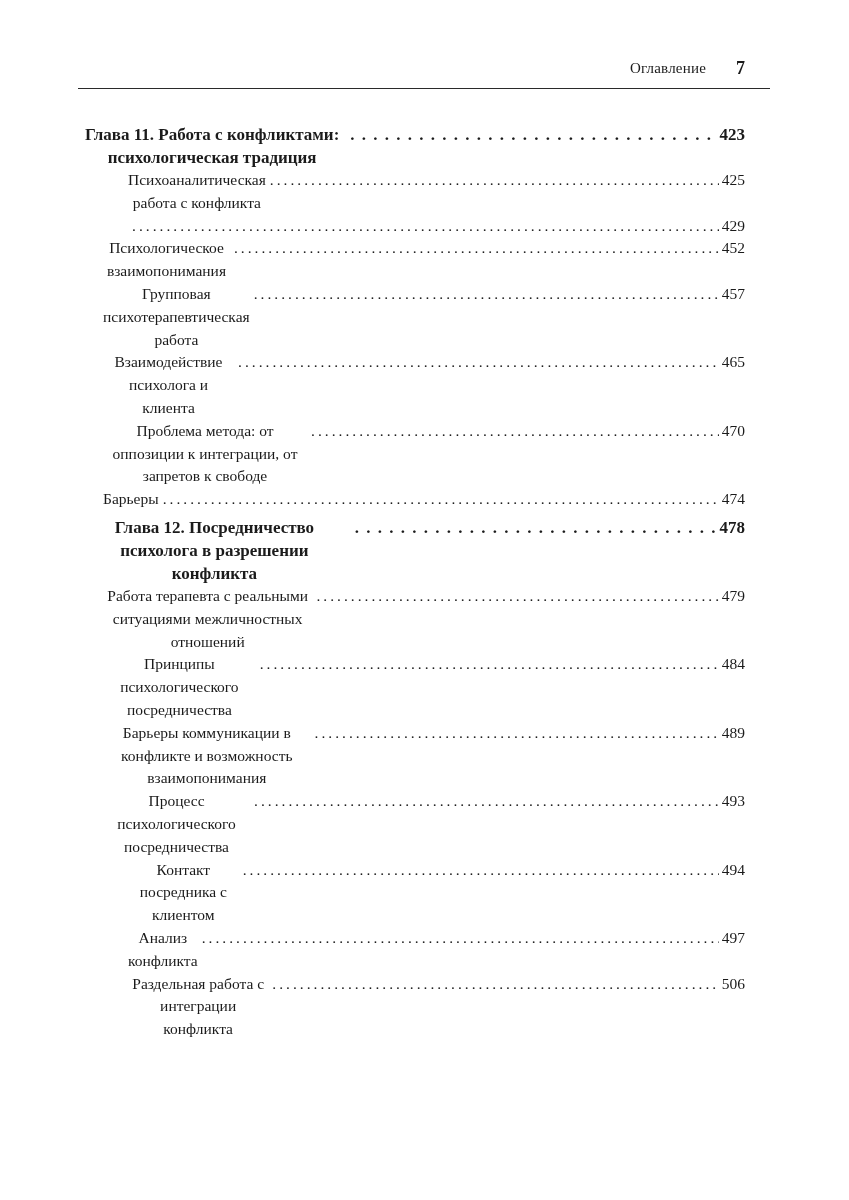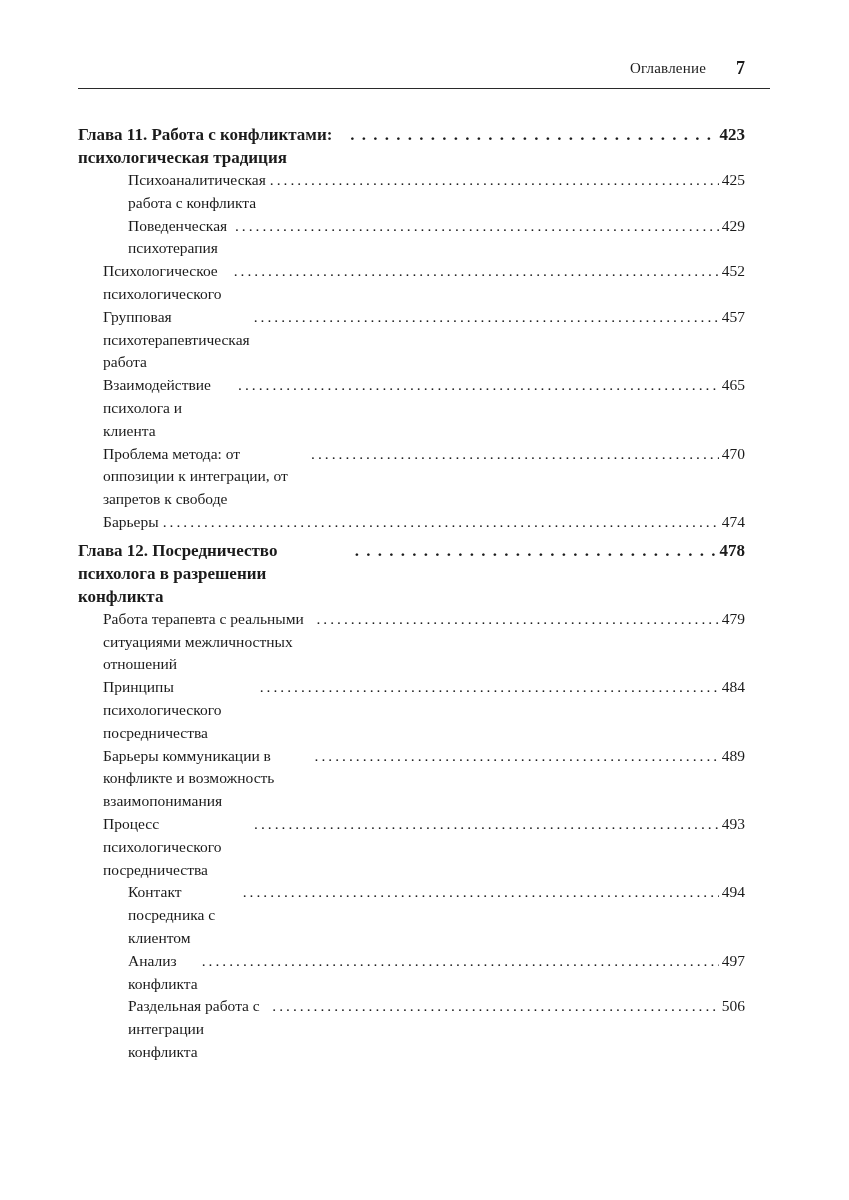--- a/index.html
+++ b/index.html
@@ -26,21 +26,21 @@
     padding-bottom: 9px;
   }
   .running-head .rh-title { font-size: 15px; letter-spacing: 0.2px; }
   .running-head .rh-page  { font-size: 18px; font-weight: bold; }
   .header-rule { border-bottom: 1.6px solid #2a2a2a; }
 
   
   .toc { padding-top: 29px; padding-right: 25px; }
 
   .toc-item { font-size: 15.5px; line-height: 22.8px; }
-  .toc-row  { display: flex; align-items: baseline; }
+  .toc-row  { display: flex; align-items: baseline; text-align: center; }
   .toc-text {}
   .toc-page { white-space: nowrap; }
 
   .leader {
     flex: 1 1 auto;
     overflow: hidden;
     white-space: nowrap;
     min-width: 10px;
     margin: 0 3px 0 4px;
     color: #1b1b1b;
@@ -89,28 +89,27 @@
       </div>
       <div class="toc-item sub">
         <div class="toc-row">
           <span class="toc-text">Психоаналитическая работа с конфликта</span>
           <span class="leader" aria-hidden="true"></span>
           <span class="toc-page">425</span>
         </div>
       </div>
       <div class="toc-item sub">
         <div class="toc-row">
-          <span class="toc-text">Поведенческая психотерапия</span>
           <span class="leader" aria-hidden="true"></span>
           <span class="toc-page">429</span>
         </div>
       </div>
       <div class="toc-item entry">
         <div class="toc-row">
-          <span class="toc-text">Психологическое психологического</span>
+          <span class="toc-text">Психологическое взаимопонимания</span>
           <span class="leader" aria-hidden="true"></span>
           <span class="toc-page">452</span>
         </div>
       </div>
       <div class="toc-item entry">
         <div class="toc-row">
           <span class="toc-text">Групповая психотерапевтическая работа</span>
           <span class="leader" aria-hidden="true"></span>
           <span class="toc-page">457</span>
         </div>

